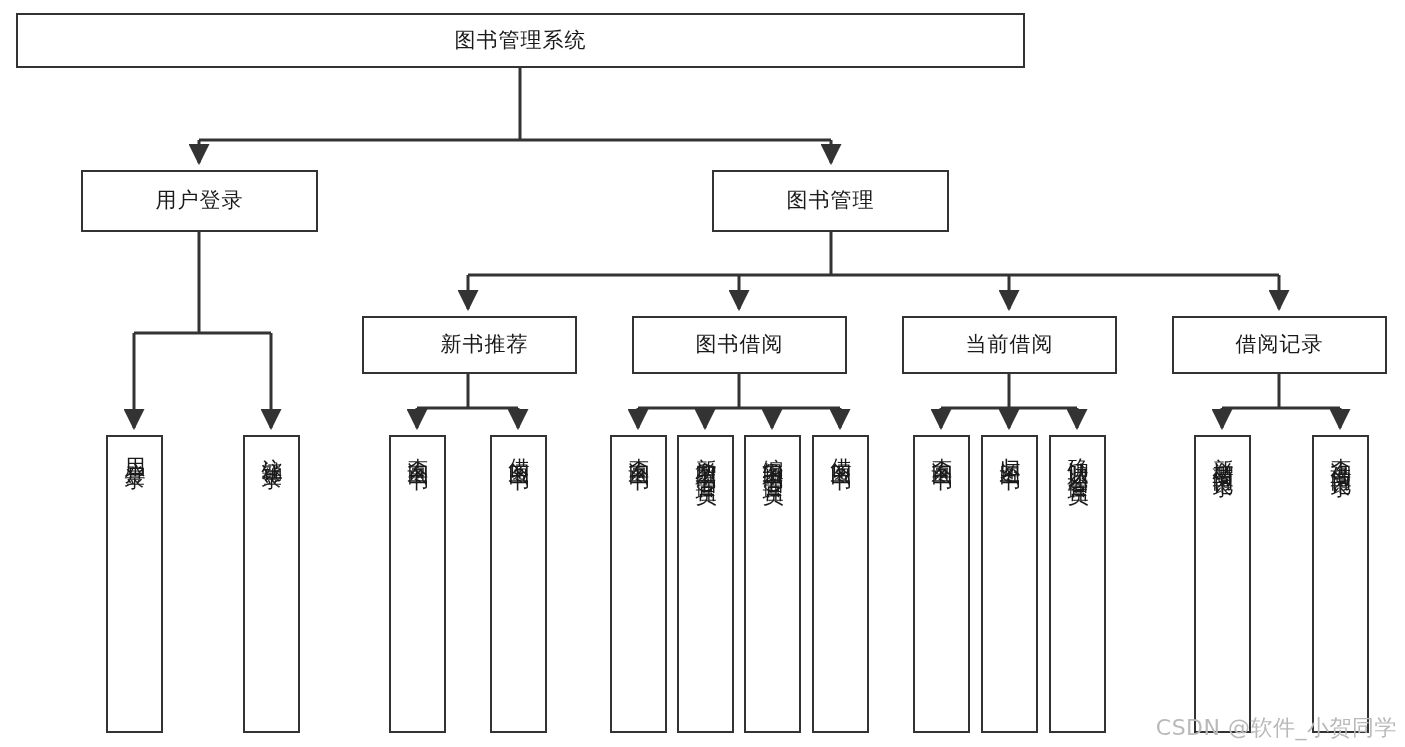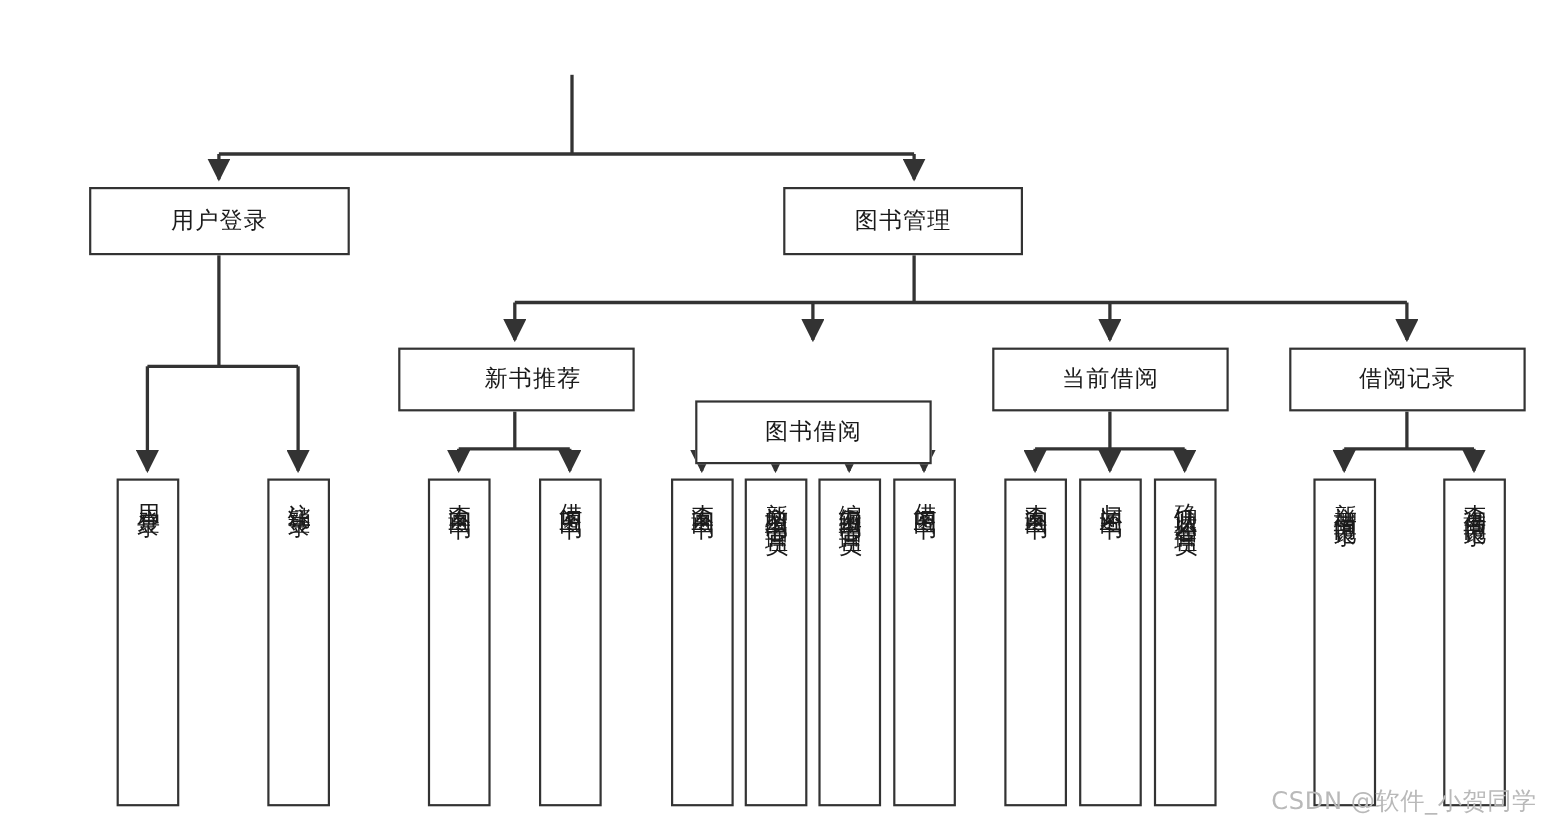--- a/index.html
+++ b/index.html
@@ -120,32 +120,35 @@
       <path d="M 1009 408 L 1009 428" marker-end="url(#arrow)"></path>
       <path d="M 1077 408 L 1077 428" marker-end="url(#arrow)"></path>
 
       <path d="M 1279 374 L 1279 408"></path>
       <path d="M 1222 408 L 1340 408"></path>
       <path d="M 1222 408 L 1222 428" marker-end="url(#arrow)"></path>
       <path d="M 1340 408 L 1340 428" marker-end="url(#arrow)"></path>
     </g>
   </svg>
 
+  <div class="node h" style="left:16px; top:13px; width:1009px; height:55px;">
+    <span class="label">图书管理系统</span>
+  </div>
 
   <div class="node h" style="left:81px; top:170px; width:237px; height:62px;">
     <span class="label">用户登录</span>
   </div>
-  <div class="node h" style="left:712px; top:170px; width:218px; height:62px;">
+  <div class="node h" style="left:712px; top:170px; width:237px; height:62px;">
     <span class="label">图书管理</span>
   </div>
 
   <div class="node h" style="left:362px; top:316px; width:215px; height:58px;padding-left:30px;">
     <span class="label">新书推荐</span>
   </div>
-  <div class="node h" style="left:632px; top:316px; width:215px; height:58px;margin-top:48px;">
+  <div class="node h" style="left:632px; top:316px; width:215px; height:58px;">
     <span class="label">图书借阅</span>
   </div>
   <div class="node h" style="left:1172px; top:316px; width:215px; height:58px;">
     <span class="label">借阅记录</span>
   </div>
   <div class="node h" style="left:902px; top:316px; width:215px; height:58px;">
     <span class="label">当前借阅</span>
   </div>
 
   <div class="node v" style="left:106px; top:435px; width:57px; height:298px;">

